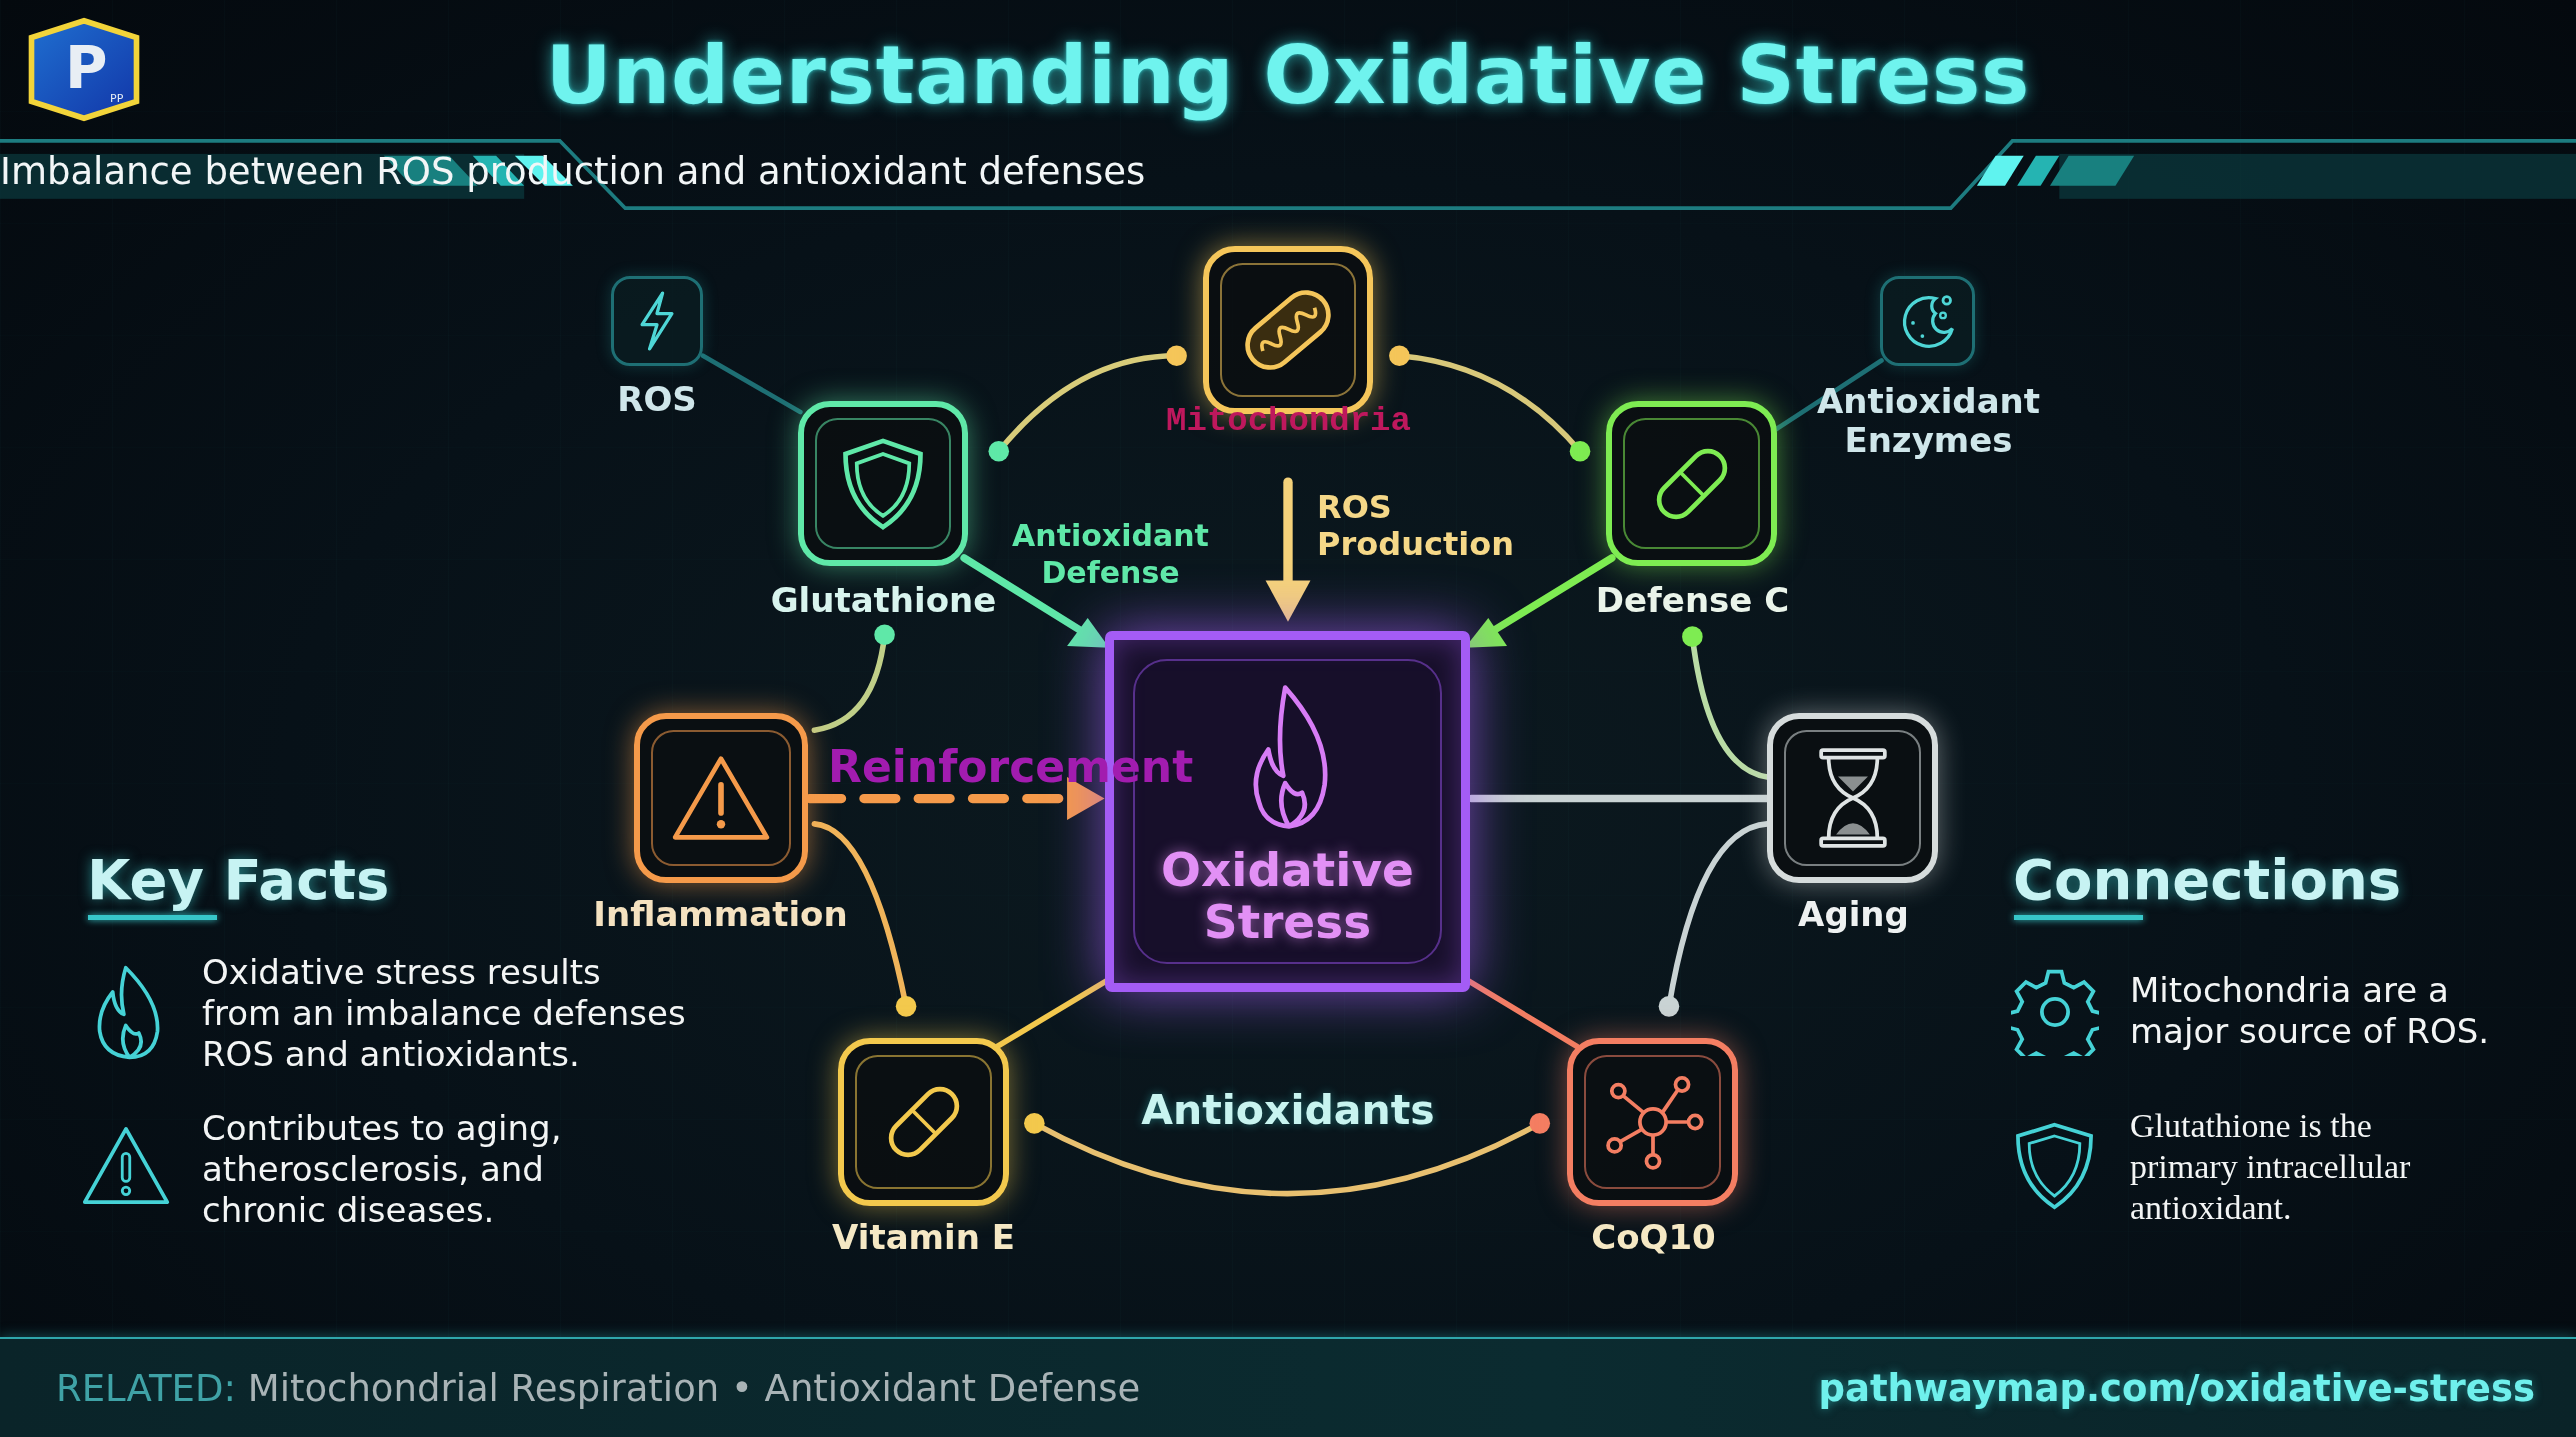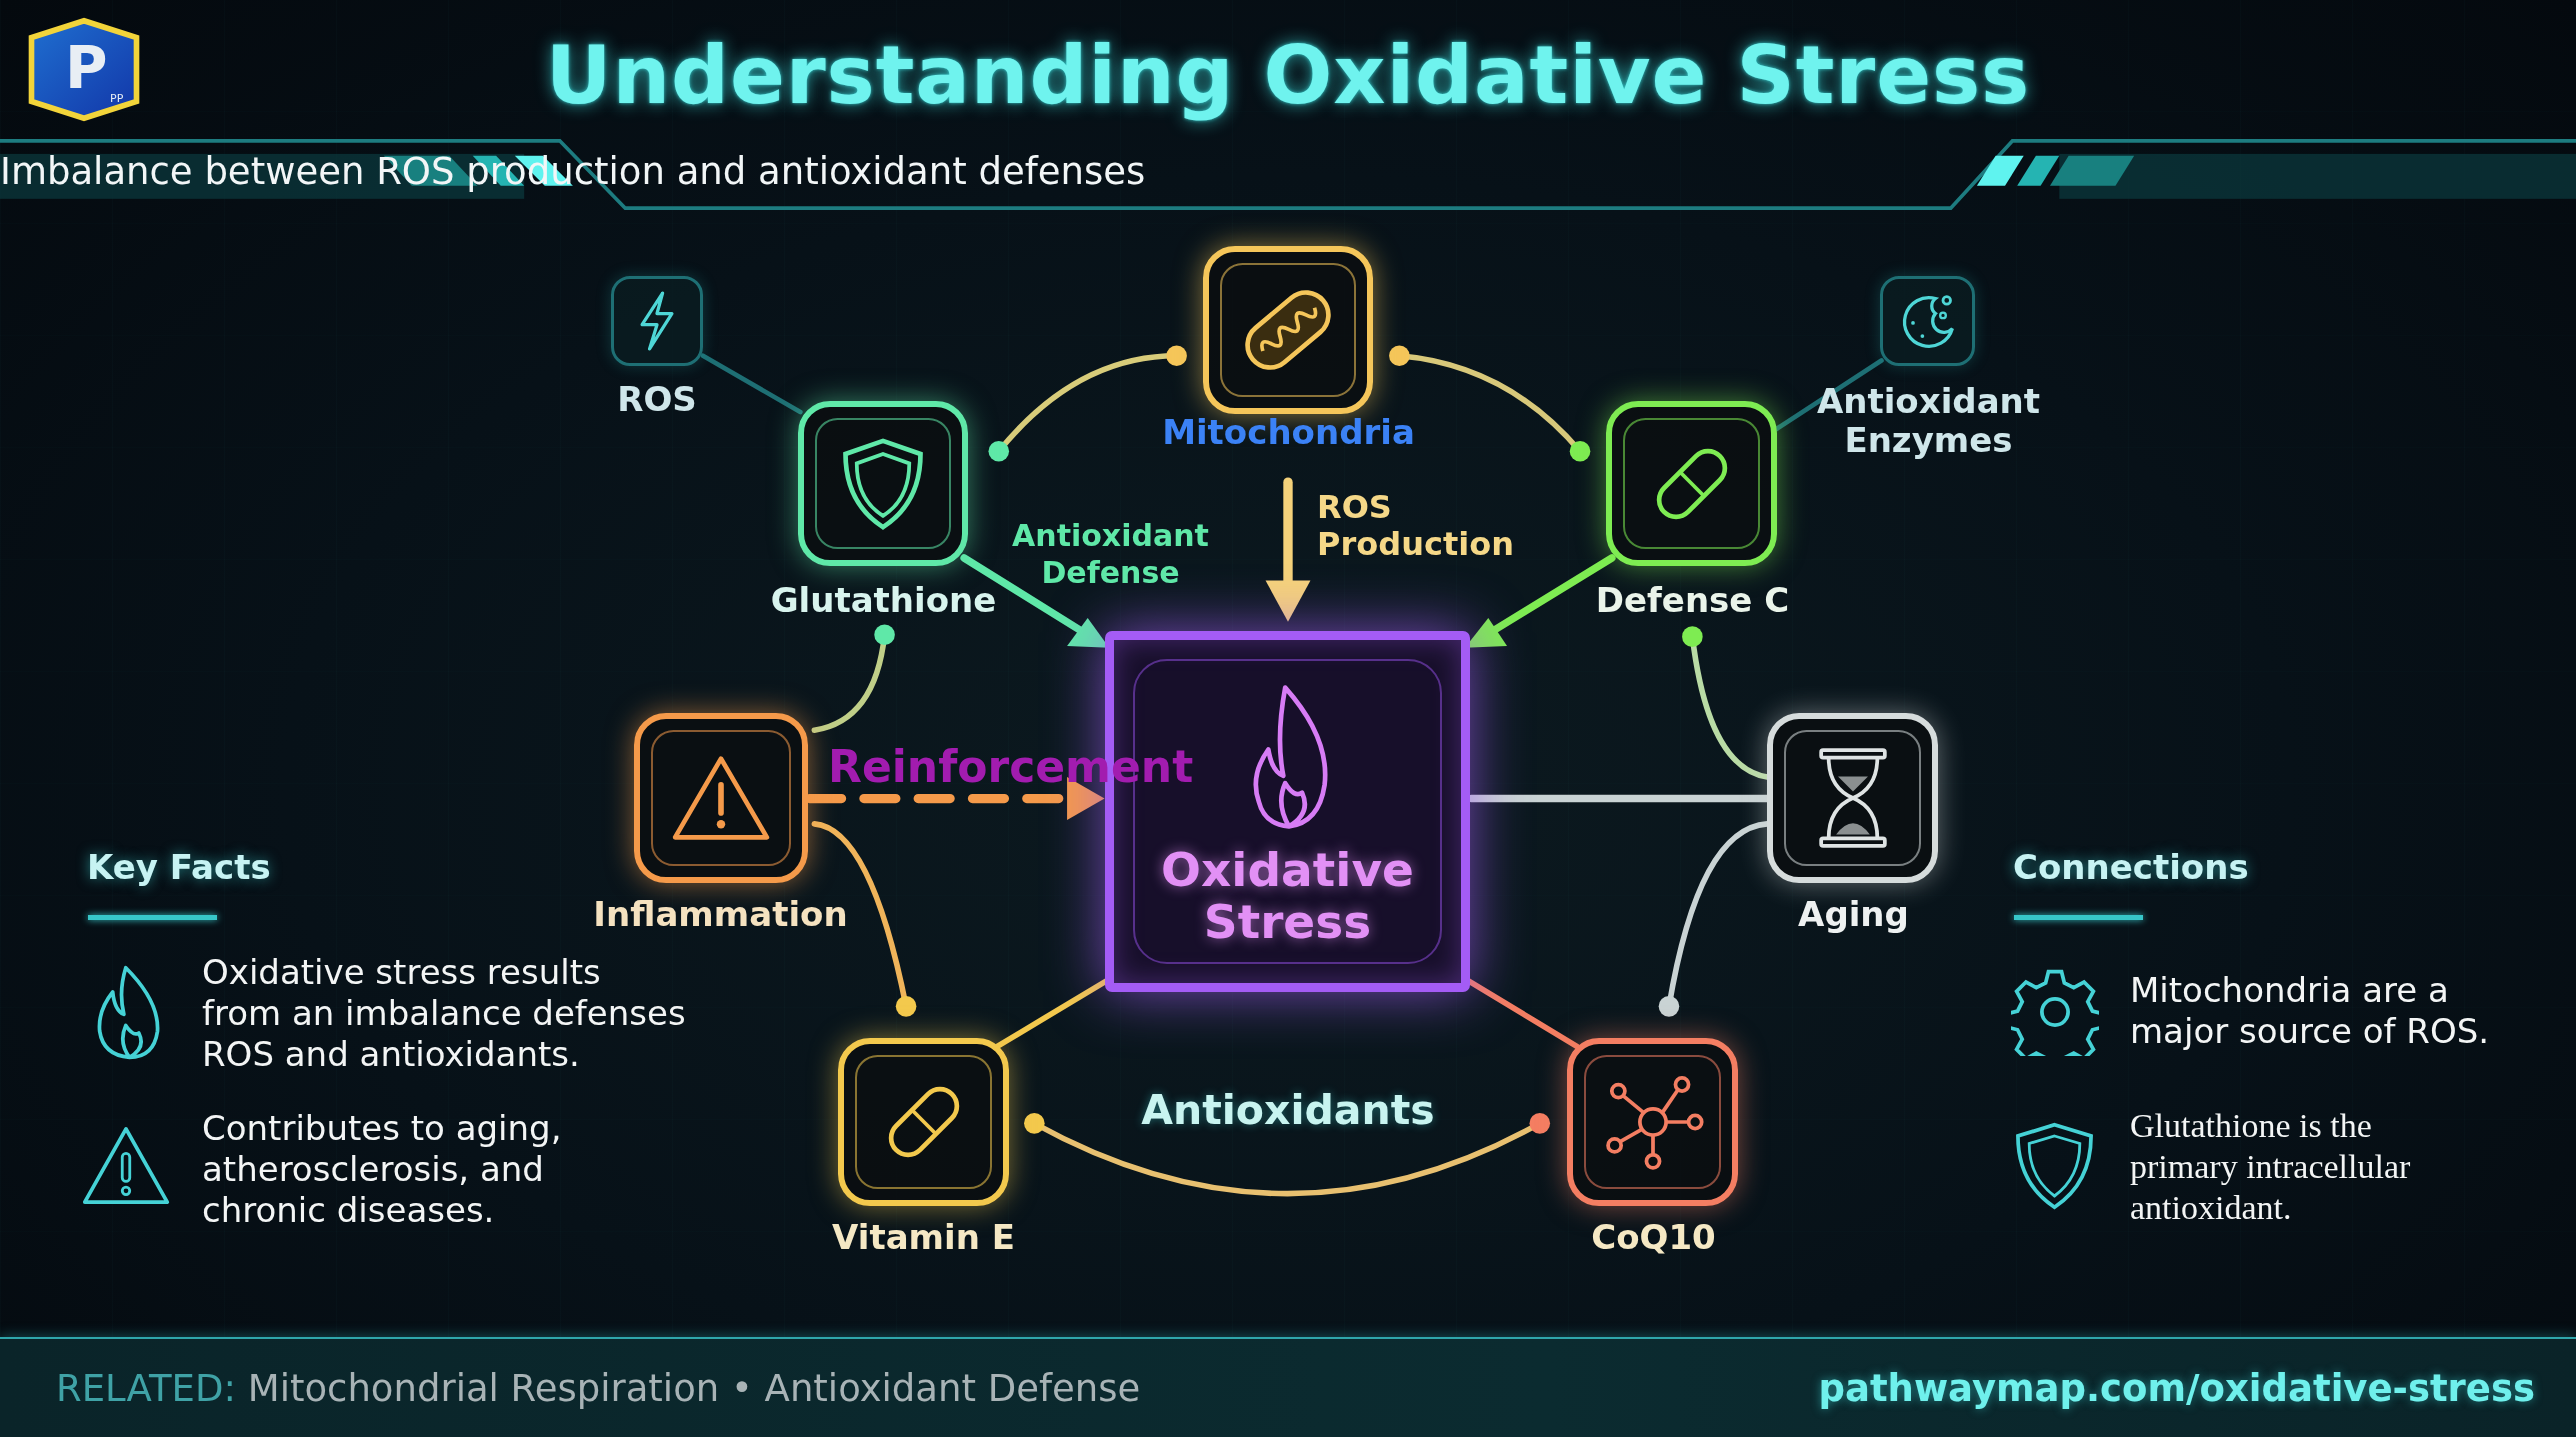--- a/index.html
+++ b/index.html
@@ -19,21 +19,21 @@
   .banner{left:0;top:137px;width:2576px;height:75px;}
   .subtitle{left:0;width:2576px;top:150px;text-align:left;font-size:37px;color:#f2f6f7;}
   
   .node{position:absolute;border-radius:32px;border:6.6px solid;box-sizing:border-box;background:rgba(10,14,16,.85);}
   .node .inner{position:absolute;inset:11.2px;border-radius:22.5px;border:2.8px solid;opacity:.55;}
   .node svg{position:absolute;left:50%;top:50%;transform:translate(-50%,-50%);}
   .label{position:absolute;font-weight:bold;text-align:center;white-space:nowrap;}
   .small-node{position:absolute;border-radius:19px;border:3.7px solid #1e6f74;box-sizing:border-box;background:rgba(10,30,34,.7);box-shadow:0 0 15px rgba(40,180,180,.25);}
   .small-node svg{position:absolute;left:50%;top:50%;transform:translate(-50%,-50%);}
   
-  .panel-h{position:absolute;font-size:34px;font-weight:bold;color:#c7f3f3;text-shadow:0 0 13px rgba(60,220,220,.55);}
+  .panel-h{position:absolute;font-size:56px;font-weight:bold;color:#c7f3f3;text-shadow:0 0 13px rgba(60,220,220,.55);}
   .panel-underline{position:absolute;height:4.7px;width:129px;background:#37c6c9;box-shadow:0 0 7.5px #37c6c9;}
   .fact{position:absolute;font-size:34px;line-height:41px;color:#f3f5f5;}
   .fact-icon{position:absolute;}
   
   .footer{left:0;top:1337px;width:2576px;height:101px;background:linear-gradient(90deg,#0a2429,#0b2b30 60%,#0a2328);border-top:2.8px solid #2fa6ab;box-shadow:0 -1.9px 11.2px rgba(47,166,171,.35);}
   .related{position:absolute;left:56px;top:1367px;font-size:37px;color:#a8b3b6;}
   .related .k{color:#3fa2a6;margin-top:40px;}
   .url{position:absolute;right:41px;top:1367px;font-size:37px;font-weight:bold;color:#6ff0ec;text-shadow:0 0 9.4px rgba(60,230,230,.5);}
 </style>
 </head>
@@ -141,21 +141,21 @@
 
 <div class="node" style="left:1203px;top:246px;width:170px;height:168px;border-color:#f5c65a;box-shadow:0 0 28px rgba(245,198,90,.55);">
   <div class="inner" style="border-color:#f5c65a;"></div>
   <svg width="103" height="94" viewBox="0 0 110 100">
     <g transform="rotate(-40 55 50)">
         <rect x="6" y="26" width="98" height="48" rx="24" fill="#3a2d10" stroke="#f5c65a" stroke-width="5"></rect>
     <path d="M20 50 q6 -14 12 0 t12 0 t12 0 t12 0 t12 0 t12 0" fill="none" stroke="#f5c65a" stroke-width="4"></path>
       </g>
   </svg>
 </div>
-<div class="label" style="left:1148px;top:412px;width:281px;font-size:34px;color:#3b82f6;">Mitochondria</div>
+<div class="label" style="left:1148px;top:402px;width:281px;font-size:34px;color:#be185d;font-family:Liberation Mono, monospace;">Mitochondria</div>
 
 <div class="node" style="left:798px;top:401px;width:170px;height:165px;border-color:#5fe8a8;box-shadow:0 0 28px rgba(95,232,168,.5);">
   <div class="inner" style="border-color:#5fe8a8;"></div>
   <svg width="90" height="94" viewBox="0 0 96 100">
       <path d="M48 4 L88 18 Q88 70 48 96 Q8 70 8 18 Z" fill="none" stroke="#5fe8a8" stroke-width="5"></path>
       <path d="M48 18 L76 28 Q76 66 48 84 Q20 66 20 28 Z" fill="none" stroke="#5fe8a8" stroke-width="4"></path>
     </svg>
 </div>
 <div class="label" style="left:743px;top:580px;width:281px;font-size:34px;color:#d8f4ee;">Glutathione</div>
 

